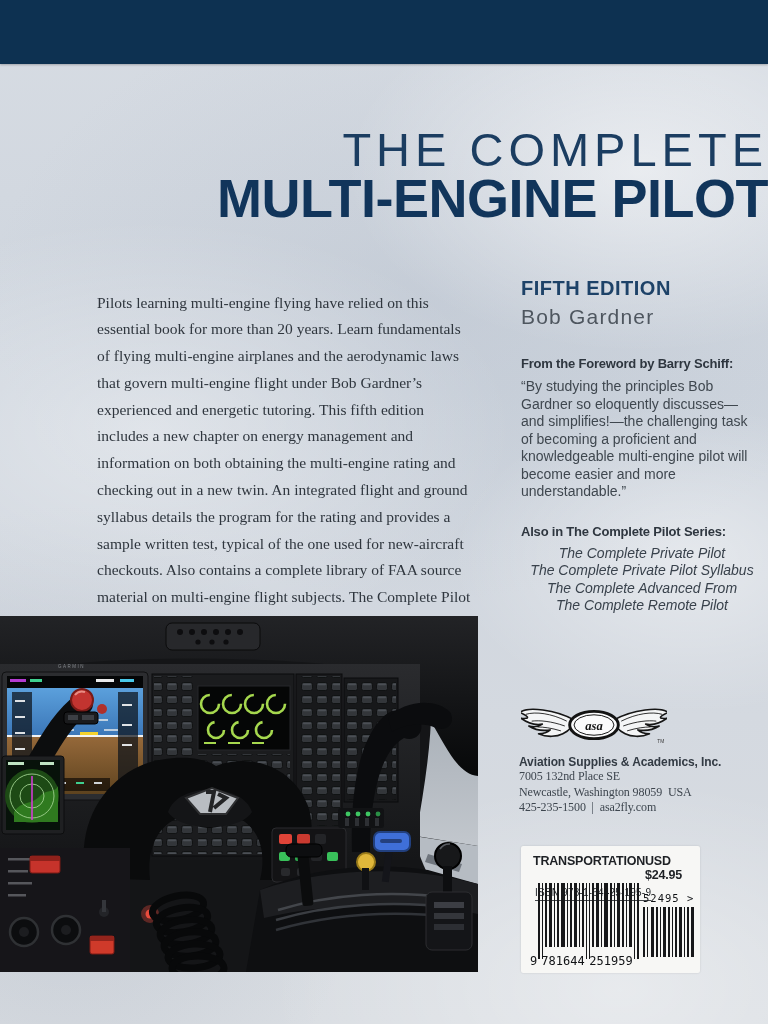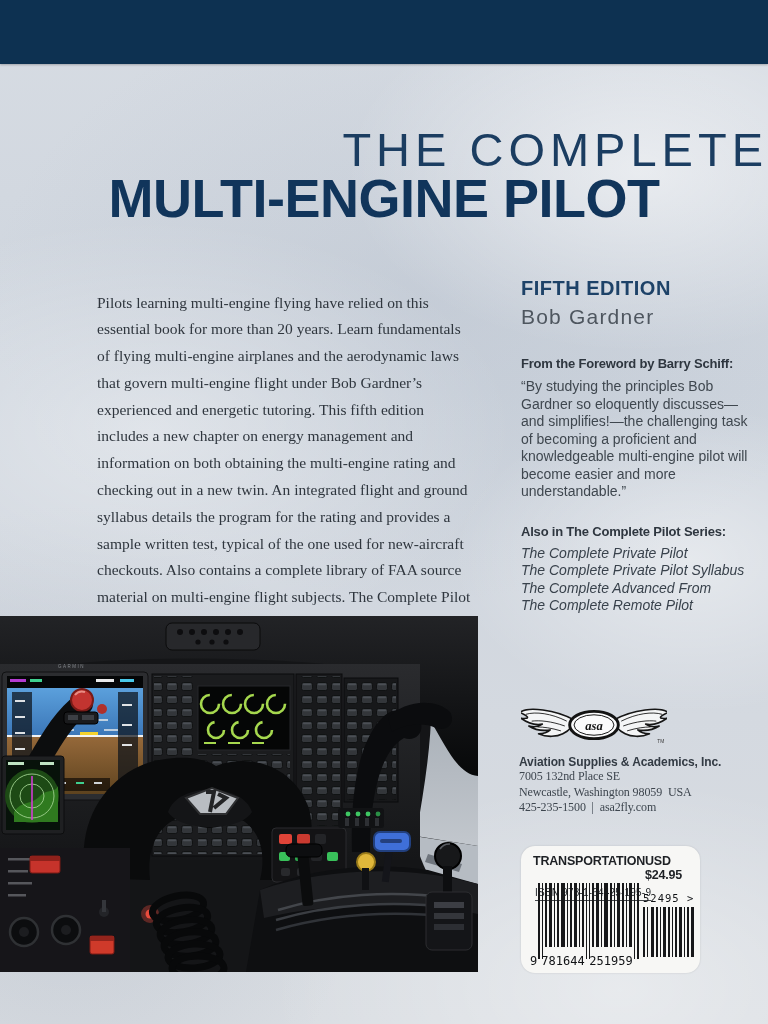--- a/index.html
+++ b/index.html
@@ -10,40 +10,40 @@
      radial-gradient(420px 260px at 640px 170px, rgba(255,255,255,.55), transparent 70%),
      radial-gradient(520px 300px at 150px 430px, rgba(255,255,255,.40), transparent 70%),
      radial-gradient(340px 220px at 690px 560px, rgba(255,255,255,.45), transparent 70%),
      radial-gradient(600px 420px at 420px 300px, rgba(170,180,195,.28), transparent 72%),
      radial-gradient(420px 480px at 70px 840px, rgba(160,170,185,.30), transparent 70%),
      radial-gradient(500px 300px at 620px 990px, rgba(255,255,255,.40), transparent 70%);}
   .topbar{position:absolute;left:0;top:0;width:768px;height:64px;background:#0d3151;
           box-shadow:0 1px 2px rgba(0,0,0,.25);}
   .title1{position:absolute;left:0;top:122px;width:768px;text-align:right;
           font-size:47px;font-weight:400;letter-spacing:5px;color:#1b3d61;}
-  .title2{position:absolute;left:0;top:167px;width:768px;text-align:center;
+  .title2{position:absolute;left:0;top:167px;width:768px;text-align:right;
           font-size:54px;font-weight:700;letter-spacing:-0.5px;color:#11355b;}
   .desc{position:absolute;left:97px;top:274px;width:376px;
         font-family:"Liberation Serif",serif;font-size:15.5px;line-height:26.8px;
         color:#2f363e;text-align:left;}
   .rightcol{position:absolute;left:521px;top:277px;width:242px;color:#40474f;}
   .edition{font-size:20px;font-weight:700;letter-spacing:.5px;color:#1d4268;}
   .author{font-size:21px;letter-spacing:1.2px;color:#4e565f;margin-top:5px;}
   .fw-head{margin-top:27px;font-size:13px;font-weight:700;color:#2e363f;white-space:nowrap;letter-spacing:-0.2px;}
   .quote{margin-top:7px;font-size:14px;line-height:17.5px;color:#3f474f;width:230px;}
   .series-head{margin-top:23px;font-size:13px;font-weight:700;color:#2e363f;white-space:nowrap;letter-spacing:-0.2px;}
-  .series{margin-top:6px;font-size:14px;line-height:17.5px;font-style:italic;color:#39424c;white-space:nowrap;}
+  .series{margin-top:6px;font-size:14px;line-height:17.5px;font-style:italic;color:#39424c;white-space:nowrap;text-align:center;}
   .photo{position:absolute;left:0;top:616px;width:478px;height:356px;display:block;}
   .publisher{position:absolute;left:519px;top:703px;width:230px;color:#3d454e;}
   .pub-logo{display:block;margin-left:2px;}
   .pub-name{margin-top:6px;font-size:12px;font-weight:700;color:#333b44;white-space:pre-wrap;letter-spacing:-0.1px;}
   .pub-line{font-size:12px;line-height:15.6px;white-space:pre-wrap;letter-spacing:-0.1px;font-family:Liberation Serif, serif;}
   .pub-code{margin-top:9px;font-size:13px;font-weight:700;color:#333b44;letter-spacing:.3px;}
   .bcbox{position:absolute;left:521px;top:846px;width:179px;height:127px;background:#f7f7f5;
-         border-radius:14px;box-shadow:0 0 2px rgba(0,0,0,.15);}
+         border-radius:2px;box-shadow:0 0 2px rgba(0,0,0,.15);}
   .bcrow{display:flex;justify-content:space-between;padding:8px 10px 0 12px;
          font-size:12.5px;font-weight:700;color:#1e2125;letter-spacing:-0.2px;}
   .isbn{display:inline-block;margin:3px 0 0 14px;font-size:10px;color:#22262a;
         border-bottom:1px solid #45484c;padding-bottom:2px;letter-spacing:.2px;}
   .bc-main{position:absolute;left:9px;top:37px;}
   .bc-sup{position:absolute;left:122px;top:46px;}
   .bc-digits{font-family:"DejaVu Sans Mono",monospace;font-size:12px;fill:#101215;}
   .bc-supdigits{font-family:"DejaVu Sans Mono",monospace;font-size:10.5px;fill:#101215;letter-spacing:1px;}
 </style>
 </head>

